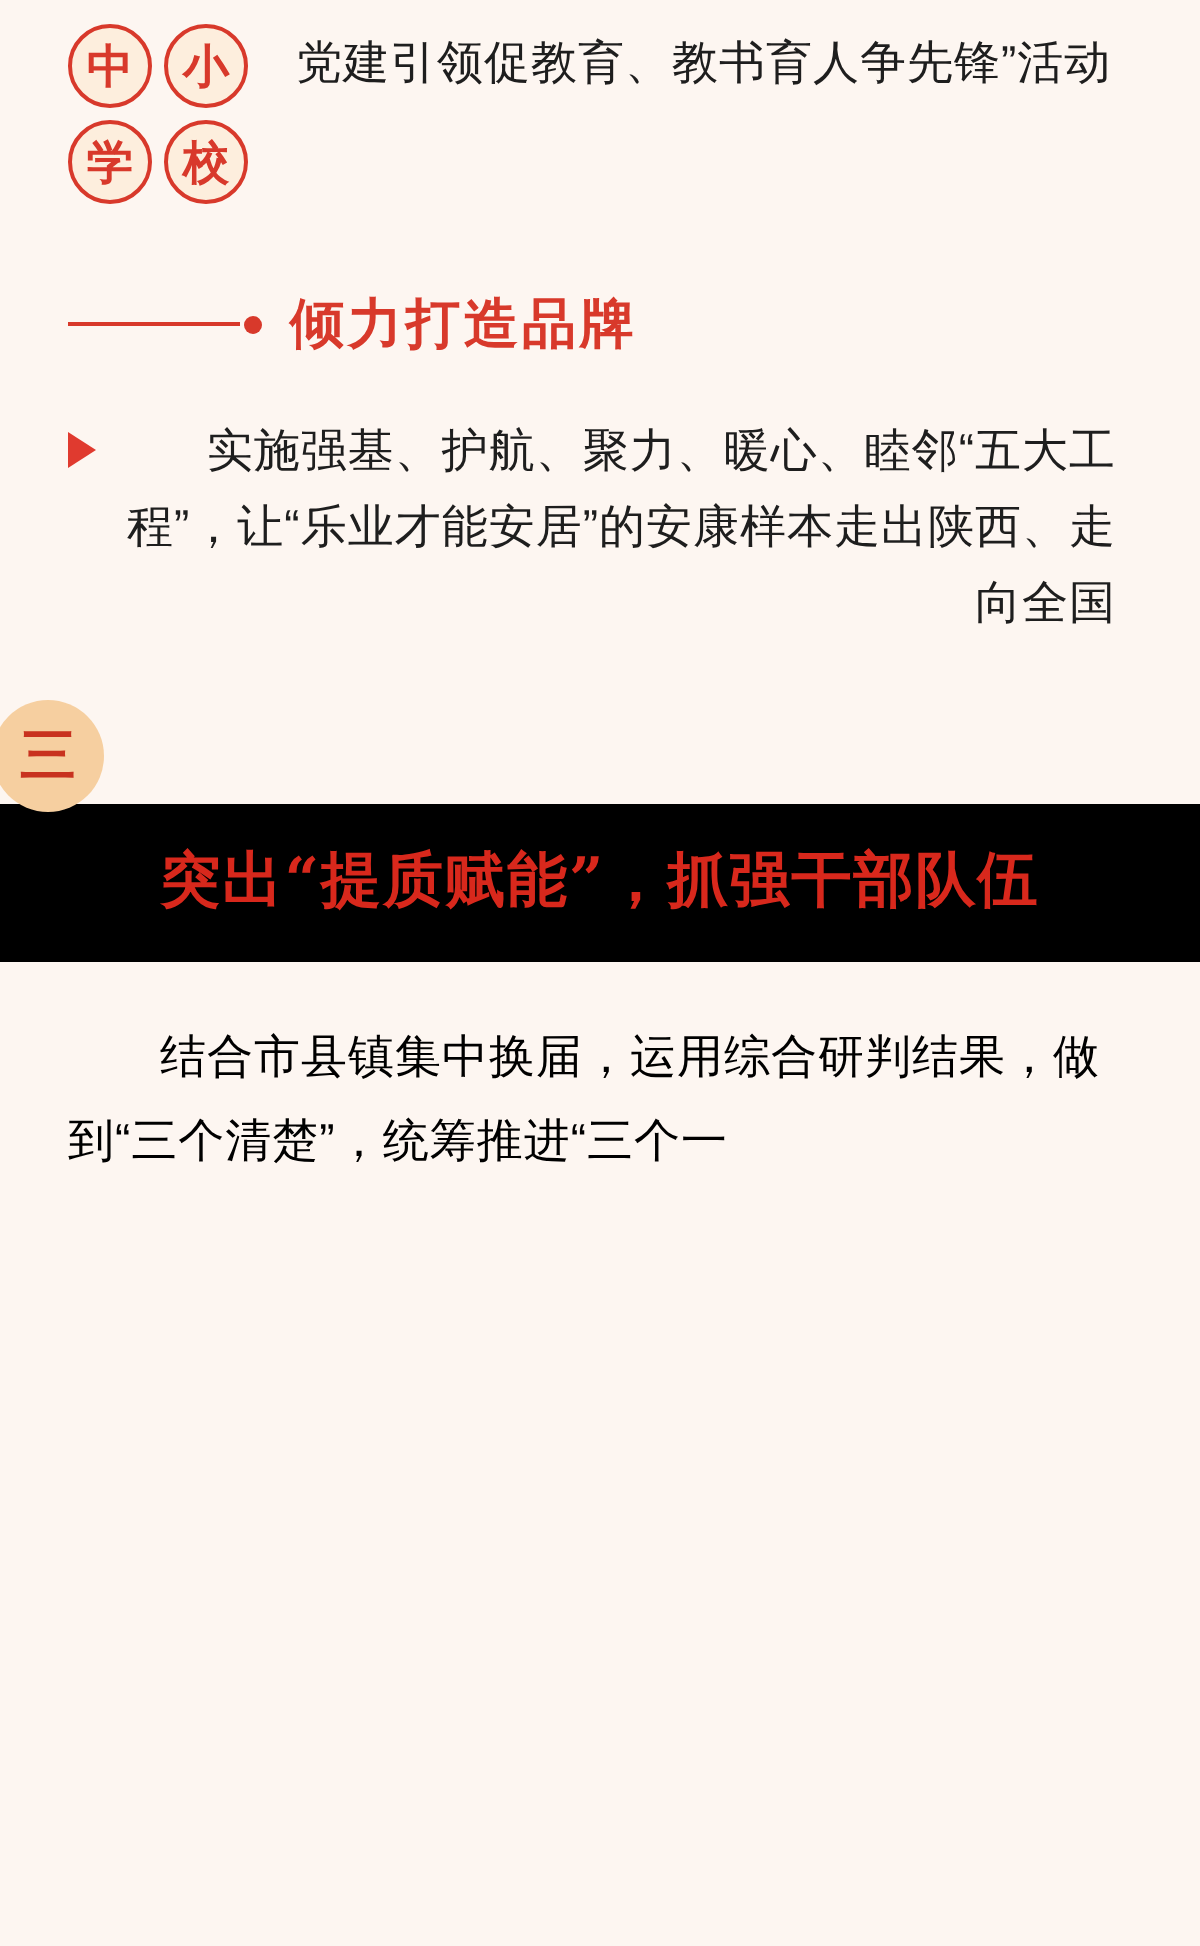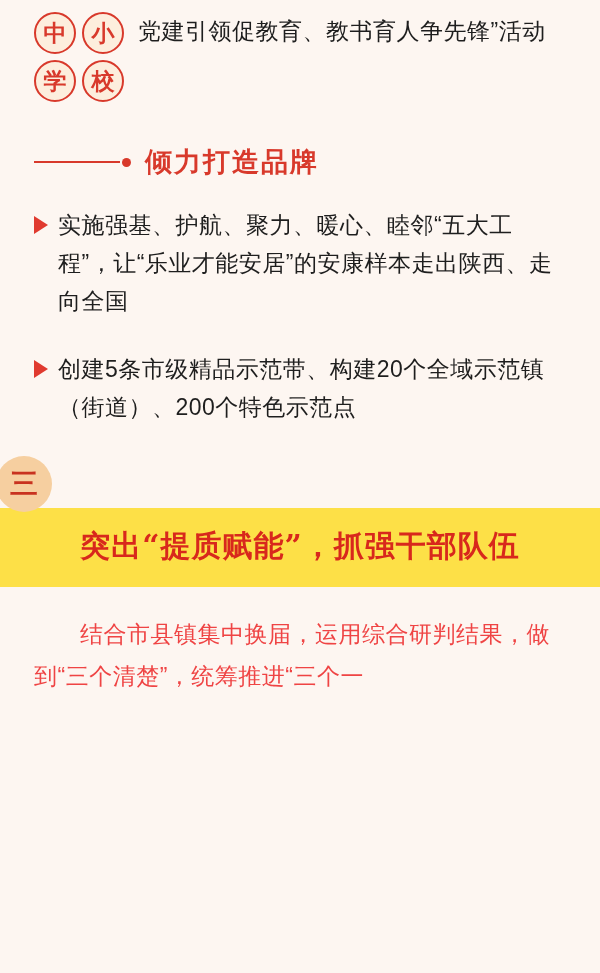--- a/index.html
+++ b/index.html
@@ -40,21 +40,21 @@
     color: #d8392b;
     font-size: 23px;
     font-weight: bold;
     display: flex;
     align-items: center;
     justify-content: center;
     line-height: 1;
     box-sizing: border-box;
   }
   .header-text {
-    margin-left: 14px;
+    margin-left: 24px;
     font-size: 23px;
     line-height: 46px;
     color: #1e1e1e;
     letter-spacing: 0.5px;
     max-width: 430px;
   }
 
   
   .brand-row {
     display: flex;
@@ -83,20 +83,21 @@
   }
 
   
   .bullet-list {
     margin: 26px 24px 0 34px;
   }
   .bullet-item {
     display: flex;
     align-items: flex-start;
     margin-bottom: 30px;
+    text-align: right;
   }
   .bullet-marker {
     flex: 0 0 auto;
     width: 0;
     height: 0;
     border-top: 9px solid transparent;
     border-bottom: 9px solid transparent;
     border-left: 14px solid #e03a2f;
     margin-top: 10px;
     margin-right: 10px;
@@ -126,39 +127,39 @@
     font-weight: bold;
     display: flex;
     align-items: center;
     justify-content: center;
     font-family: "DejaVu Serif", serif;
     margin-left: -14px;
   }
 
   
   .banner {
-    background: #fde047;
+    background: #000000;
     padding: 18px 0 20px 0;
     text-align: center;
     margin-top: -6px;
   }
   .banner-text {
     color: #d8281c;
     font-size: 30px;
     font-weight: bold;
     letter-spacing: 1px;
     font-family: "DejaVu Serif", serif;
   }
 
   
   .para {
     margin: 26px 34px 0 34px;
     font-size: 23px;
     line-height: 42px;
-    color: #ef4444;
+    color: #000000;
     text-indent: 46px;
     letter-spacing: 0.5px;
   }
 </style>
 </head>
 <body>
 
 <div class="header">
   <div class="badge-grid">
     <div class="badge">中</div>
@@ -173,24 +174,20 @@
   <span class="brand-line"></span>
   <span class="brand-dot"></span>
   <span class="brand-title">倾力打造品牌</span>
 </div>
 
 <div class="bullet-list">
   <div class="bullet-item">
     <span class="bullet-marker"></span>
     <span class="bullet-text">实施强基、护航、聚力、暖心、睦邻“五大工程”，让“乐业才能安居”的安康样本走出陕西、走向全国</span>
   </div>
-  <div class="bullet-item">
-    <span class="bullet-marker"></span>
-    <span class="bullet-text">创建5条市级精品示范带、构建20个全域示范镇（街道）、200个特色示范点</span>
-  </div>
 </div>
 
 <div class="num-circle-wrap">
   <div class="num-circle">三</div>
 </div>
 
 <div class="banner">
   <span class="banner-text">突出“提质赋能”，抓强干部队伍</span>
 </div>
 

